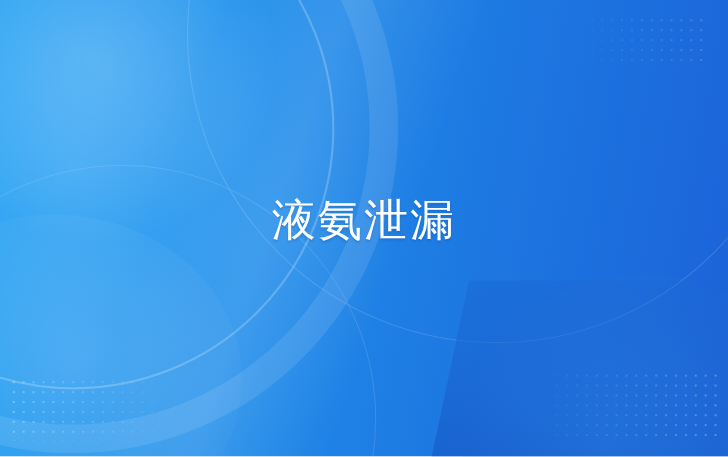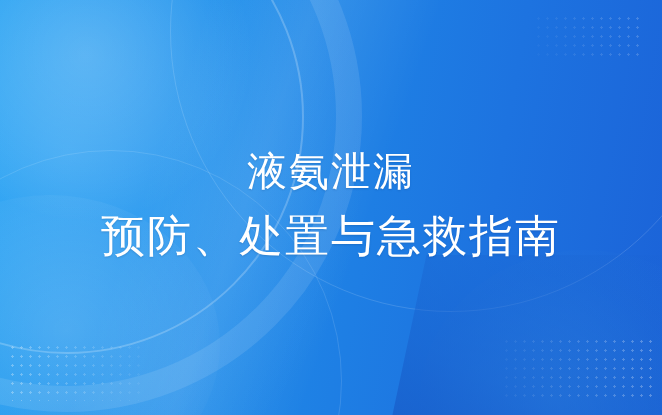--- a/index.html
+++ b/index.html
@@ -210,16 +210,15 @@
   <div class="blob blob-br"></div>
 
   <div class="facet"></div>
 
   <div class="dots dots-bl"></div>
   <div class="dots dots-br"></div>
   <div class="dots dots-tr"></div>
 
   <div class="title-block">
     <div class="title-line title-line-1">液氨泄漏</div>
-    <div class="title-line title-line-2">预防、处置与急救指南</div>
   </div>
 
 </div>
 
 </body></html>

